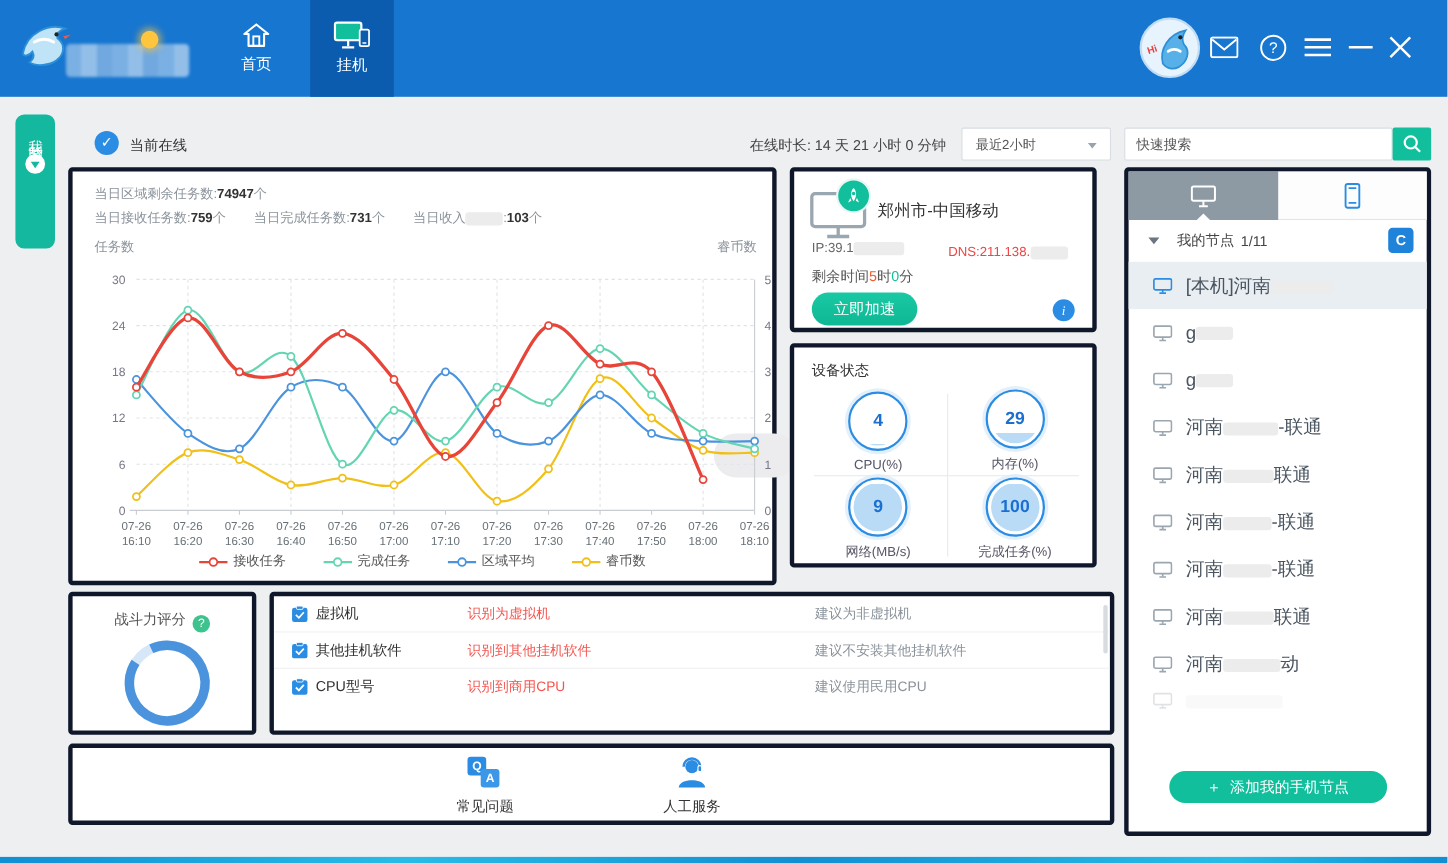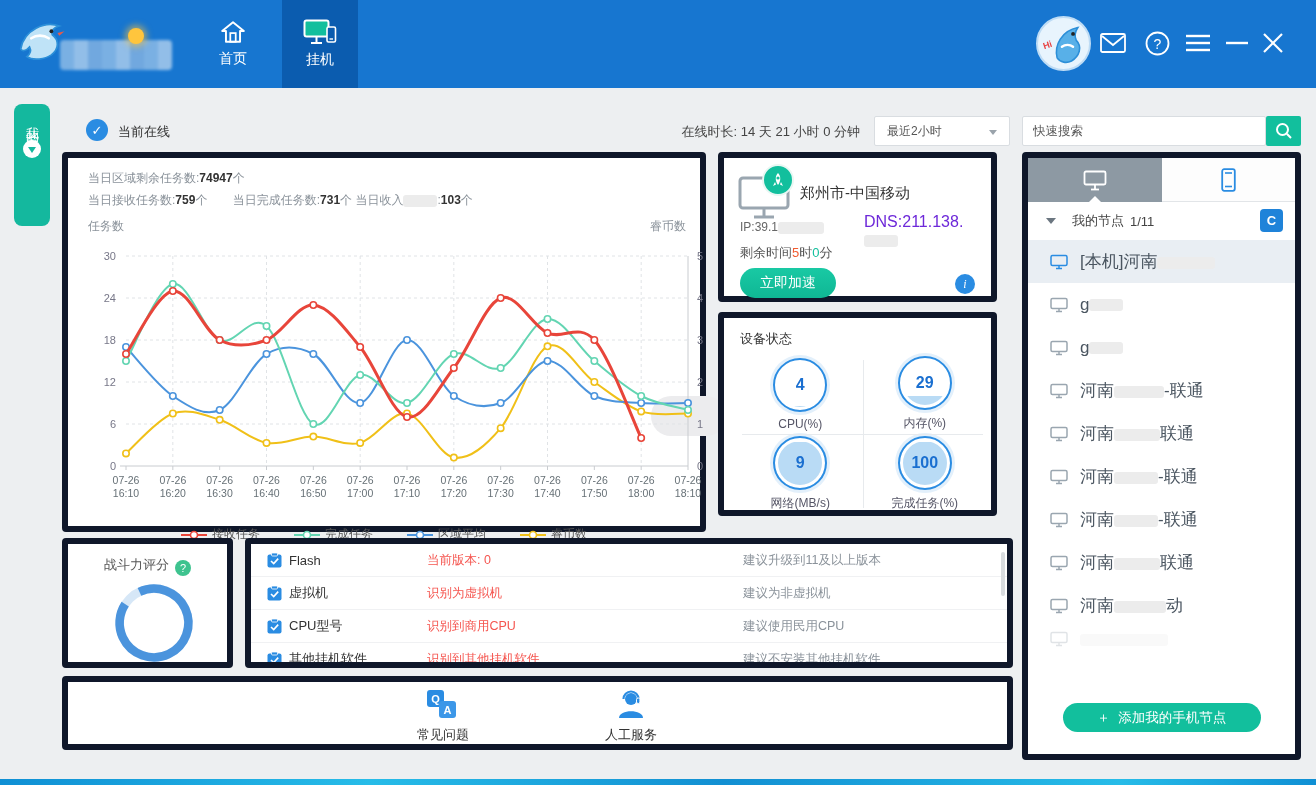--- a/index.html
+++ b/index.html
@@ -41,35 +41,35 @@
   .range-caret{position:absolute;right:12px;top:13px;width:0;height:0;border-left:4px solid transparent;
      border-right:4px solid transparent;border-top:5px solid #9aa3ab;}
   .search-box{position:absolute;left:1022px;top:116px;width:244px;height:30px;background:#fff;
      border:1px solid #d9dde1;border-radius:2px;box-sizing:border-box;}
   .search-box input{width:100%;height:100%;border:none;outline:none;padding:0 10px;font-size:12.5px;
      font-family:inherit;box-sizing:border-box;background:transparent;color:#333;}
   .search-box input::placeholder{color:#555;}
   .search-btn{position:absolute;left:1266px;top:116px;width:35px;height:30px;background:#12bf9d;
      border:none;border-radius:2px;display:flex;align-items:center;justify-content:center;cursor:pointer;}
   
-  .card{position:absolute;background:#fff;border:6px solid #0f172a;border-radius:4px;box-sizing:border-box;text-decoration:underline;}
+  .card{position:absolute;background:#fff;border:4px solid #0f172a;border-radius:4px;box-sizing:border-box;text-decoration:underline;}
   .chart-card{left:62px;top:152px;width:644px;height:380px;}
   .stat-line{position:absolute;left:20px;font-size:12px;color:#8a929a;white-space:nowrap;}
   .stat-line b{color:#333;}
   .axis-title{position:absolute;top:60px;font-size:12px;color:#8a929a;}
   .redact{display:inline-block;height:12px;background:#ececec;border-radius:3px;vertical-align:middle;}
   .pill-redact{position:absolute;left:583px;top:238px;width:75px;height:40px;border-radius:20px;background:#ececee;}
   #chartSvg{position:relative;display:block;margin:76px 0 0 8px;}
-  .legend-row{position:absolute;left:0;top:368px;width:100%;display:flex;justify-content:center;gap:34px;}
+  .legend-row{position:absolute;left:0;top:346px;width:100%;display:flex;justify-content:center;gap:34px;}
   .legend-item{display:flex;align-items:center;gap:5px;font-size:12px;color:#555;cursor:pointer;}
   
   .speed-card{left:718px;top:152px;width:279px;height:150px;}
   .speed-title{position:absolute;left:76px;top:26px;font-size:15px;color:#333;}
   .speed-ip{position:absolute;left:16px;top:62px;font-size:12px;color:#666;}
-  .speed-dns{position:absolute;left:140px;top:55px;font-size:16px;color:#6d28d9;}
+  .speed-dns{position:absolute;left:140px;top:66px;font-size:12px;color:#ef4444;}
   .speed-remain{position:absolute;left:16px;top:86px;font-size:13px;color:#555;}
   .speed-remain .h{color:#f25b30;} .speed-remain .m{color:#12bf9d;}
   .accel-btn{position:absolute;left:16px;top:110px;width:96px;height:30px;border:none;border-radius:15px;
      background:linear-gradient(180deg,#19c9a4,#0fb794);color:#fff;font-size:14px;cursor:pointer;font-family:inherit;}
   .info-i{position:absolute;right:16px;top:116px;width:20px;height:20px;border-radius:50%;background:#2a8ce2;
      color:#fff;font-size:12px;font-style:italic;font-family:"Liberation Serif",serif;
      display:flex;align-items:center;justify-content:center;}
   .rocket-badge{position:absolute;left:38px;top:6px;width:28px;height:28px;border-radius:50%;
      background:#12bf9d;border:2px solid #e9f7f3;display:flex;align-items:center;justify-content:center;}
   
@@ -241,21 +241,21 @@
   </svg>
 </button>
 
 <div class="card chart-card">
   <div class="stat-line" style="top:12px;">
     <span>当日区域剩余任务数:</span><b>74947</b><span>个</span>
   </div>
   <div class="stat-line" style="top:34px;">
     <span><span>当日接收任务数:</span><b>759</b><span>个</span></span>
     <span style="margin-left:22px;"><span>当日完成任务数:</span><b>731</b><span>个</span></span>
-    <span style="text-align:right;"><span>当日收入</span><span class="redact" style="width:34px;"></span><span>:</span><b>103</b><span>个</span></span>
+    <span style="margin-left:22px;text-align:right;"><span>当日收入</span><span class="redact" style="width:34px;"></span><span>:</span><b>103</b><span>个</span></span>
   </div>
   <div class="axis-title" style="left:20px;">任务数</div>
   <div class="axis-title" style="right:14px;">睿币数</div>
   <div class="pill-redact"></div>
   <svg id="chartSvg" width="628" height="272">
       <line x1="44" y1="232" x2="612" y2="232" stroke="#c9ccd0"></line>
       <line x1="50" y1="190" x2="612" y2="190" stroke="#e0e3e6" stroke-dasharray="3 3"></line>
       <line x1="50" y1="148" x2="612" y2="148" stroke="#e0e3e6" stroke-dasharray="3 3"></line>
       <line x1="50" y1="106" x2="612" y2="106" stroke="#e0e3e6" stroke-dasharray="3 3"></line>
       <line x1="50" y1="64" x2="612" y2="64" stroke="#e0e3e6" stroke-dasharray="3 3"></line>
@@ -475,53 +475,43 @@
 </div>
 
 <div class="card check-card">
   <div id="checkRows">
       <div class="check-row">
         <svg class="check-ico" viewBox="0 0 15 15">
         <rect x="0.5" y="1.5" width="14" height="13" rx="2" fill="#2a8ce2"></rect>
         <rect x="4.5" y="0" width="6" height="3" rx="1" fill="#2a8ce2" stroke="#fff" stroke-width="0.8"></rect>
         <path d="M4 8 L6.7 10.6 L11.2 5.6" fill="none" stroke="#fff" stroke-width="1.6"></path>
         </svg>
-      <span class="check-name">Flash</span>
-      <span class="check-status">当前版本: 0</span>
-      <span class="check-sugg">建议升级到11及以上版本</span>
+      <span class="check-name">虚拟机</span>
+      <span class="check-status">识别为虚拟机</span>
+      <span class="check-sugg">建议为非虚拟机</span>
       </div>
       <div class="check-row">
         <svg class="check-ico" viewBox="0 0 15 15">
         <rect x="0.5" y="1.5" width="14" height="13" rx="2" fill="#2a8ce2"></rect>
         <rect x="4.5" y="0" width="6" height="3" rx="1" fill="#2a8ce2" stroke="#fff" stroke-width="0.8"></rect>
         <path d="M4 8 L6.7 10.6 L11.2 5.6" fill="none" stroke="#fff" stroke-width="1.6"></path>
         </svg>
-      <span class="check-name">虚拟机</span>
-      <span class="check-status">识别为虚拟机</span>
-      <span class="check-sugg">建议为非虚拟机</span>
+      <span class="check-name">其他挂机软件</span>
+      <span class="check-status">识别到其他挂机软件</span>
+      <span class="check-sugg">建议不安装其他挂机软件</span>
       </div>
       <div class="check-row">
         <svg class="check-ico" viewBox="0 0 15 15">
         <rect x="0.5" y="1.5" width="14" height="13" rx="2" fill="#2a8ce2"></rect>
         <rect x="4.5" y="0" width="6" height="3" rx="1" fill="#2a8ce2" stroke="#fff" stroke-width="0.8"></rect>
         <path d="M4 8 L6.7 10.6 L11.2 5.6" fill="none" stroke="#fff" stroke-width="1.6"></path>
         </svg>
       <span class="check-name">CPU型号</span>
       <span class="check-status">识别到商用CPU</span>
       <span class="check-sugg">建议使用民用CPU</span>
-      </div>
-      <div class="check-row">
-        <svg class="check-ico" viewBox="0 0 15 15">
-        <rect x="0.5" y="1.5" width="14" height="13" rx="2" fill="#2a8ce2"></rect>
-        <rect x="4.5" y="0" width="6" height="3" rx="1" fill="#2a8ce2" stroke="#fff" stroke-width="0.8"></rect>
-        <path d="M4 8 L6.7 10.6 L11.2 5.6" fill="none" stroke="#fff" stroke-width="1.6"></path>
-        </svg>
-      <span class="check-name">其他挂机软件</span>
-      <span class="check-status">识别到其他挂机软件</span>
-      <span class="check-sugg">建议不安装其他挂机软件</span>
       </div>
     </div>
   <div class="check-scroll"></div>
 </div>
 
 <div class="card bottom-card">
   <div class="foot-item" style="left:295px;">
     <div class="qa-ico">
       <span class="qa-q">Q</span>
         <span class="qa-a">A</span>

